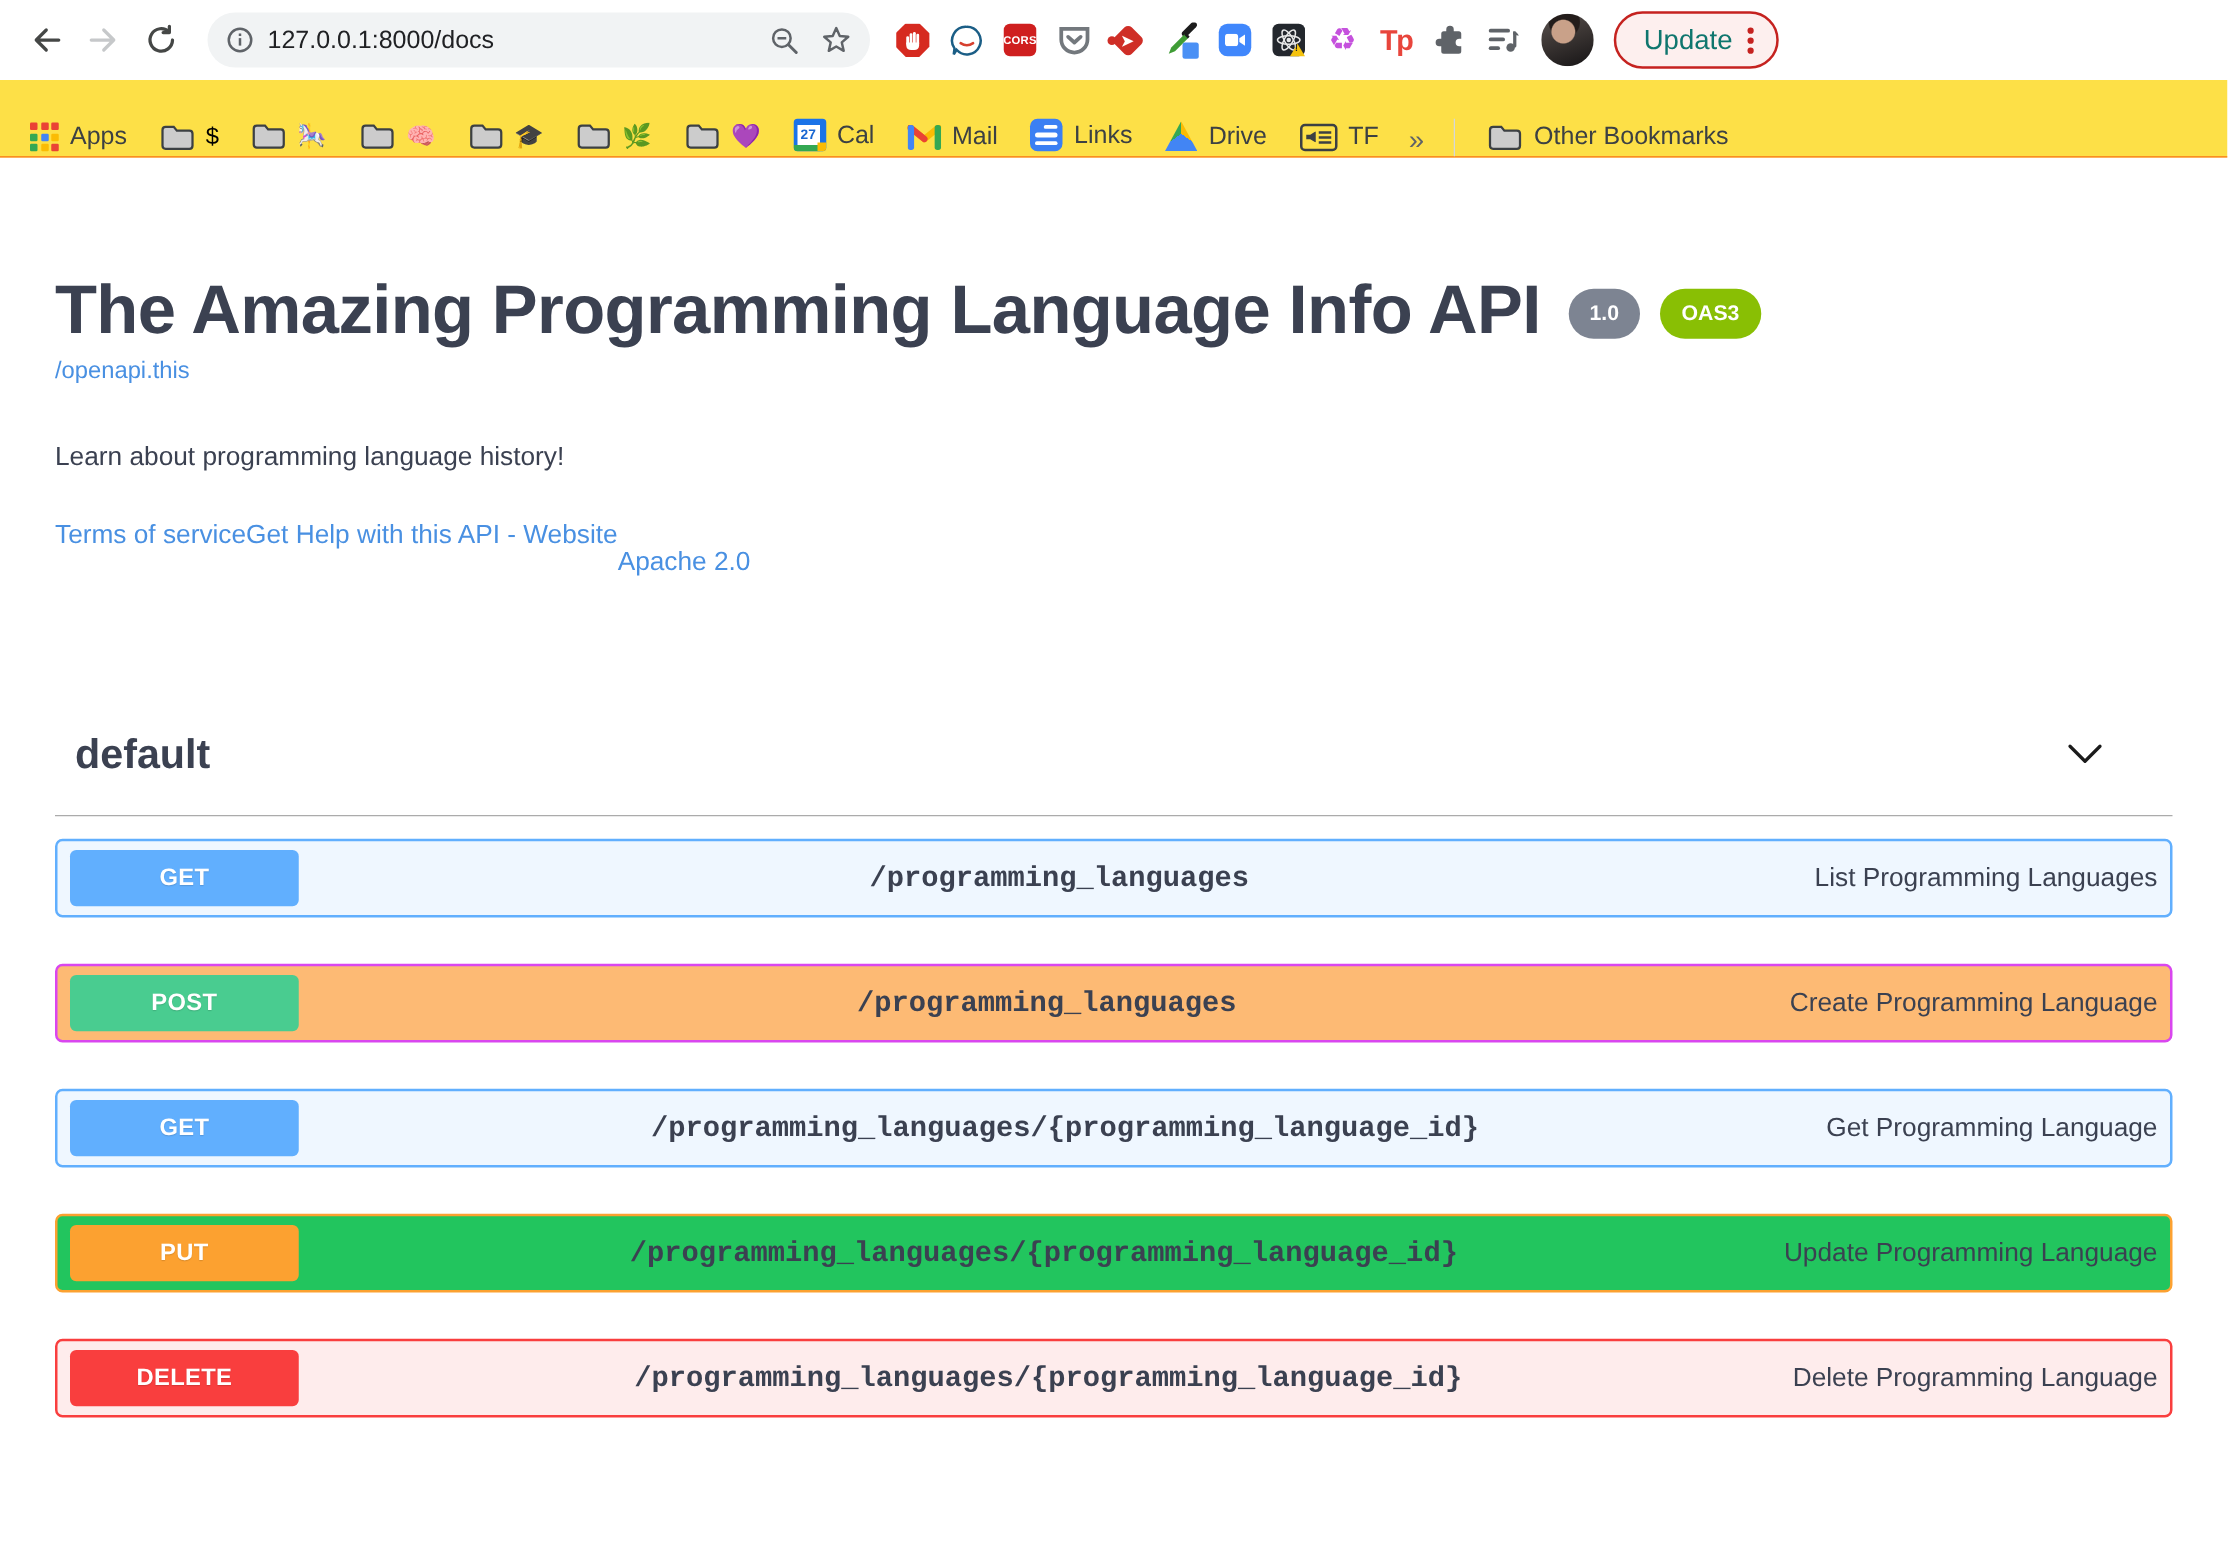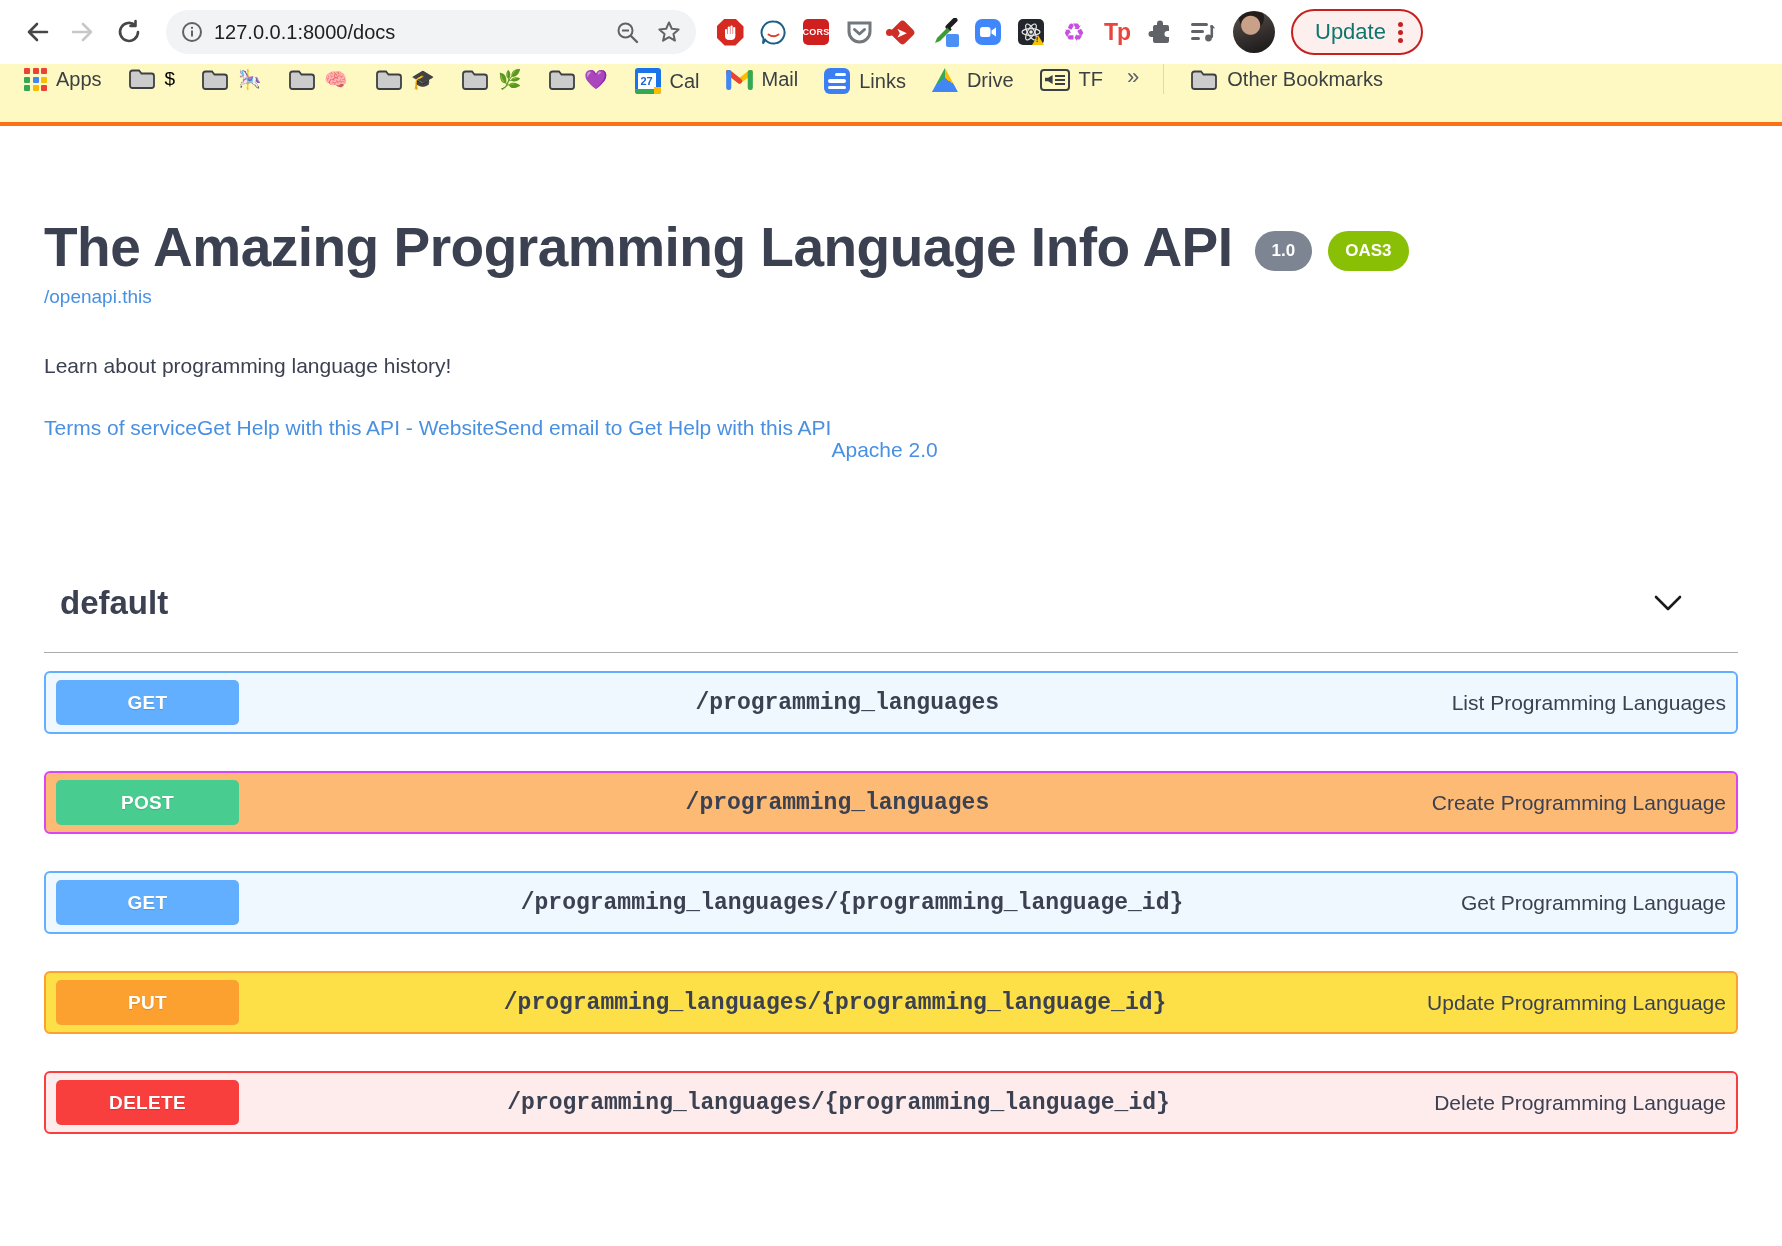--- a/index.html
+++ b/index.html
@@ -32,21 +32,21 @@
     background:
       radial-gradient(circle at 42% 34%, #c9a189 0 9px, rgba(0,0,0,0) 10px),
       radial-gradient(circle at 44% 16%, #241d1b 0 12px, rgba(0,0,0,0) 13px),
       linear-gradient(160deg, #5a5350 0%, #3c3634 45%, #161415 100%); }
   .update-pill { display:flex; align-items:center; gap:12px; margin-left:16px; height:46px; padding:0 18px 0 22px; border:2.5px solid #c5221f; border-radius:24px; background:#fdefee; cursor:pointer; }
   .update-pill span { color:#0f766e; font-size:22px; }
   .vdots { display:flex; flex-direction:column; gap:3px; }
   .vdots i { width:5px; height:5px; border-radius:50%; background:#c5221f; }
 
   
-  .bookmarks { height:62px; display:flex; align-items:flex-start; padding:0 18px; gap:14px; border-bottom:4px solid #f97316; background:#fef9c3; }
+  .bookmarks { height:62px; display:flex; align-items:flex-end; padding:0 18px; gap:14px; border-bottom:1px solid #f97316; background:#fde047; }
   .bm { display:flex; align-items:center; gap:9px; cursor:pointer; padding:4px 6px; border-radius:6px; }
   .bm-label { font-size:20px; color:#3c4043; white-space:nowrap; }
   .apps-grid { display:grid; grid-template-columns:repeat(3,6px); grid-template-rows:repeat(3,6px); gap:2.5px; }
   .apps-grid i { border-radius:1px; }
   .bm-emoji { font-size:19px; }
   .cal-icon { position:relative; width:26px; height:26px; background:#1a73e8; border-radius:3px; overflow:hidden; }
   .cal-inner { position:absolute; left:3px; top:5px; width:18px; height:16px; background:#fff; display:flex; align-items:center; justify-content:center; font-size:11px; font-weight:bold; color:#1967d2; }
   .cal-green { position:absolute; left:0; bottom:0; width:21px; height:5px; background:#34a853; }
   .cal-yellow { position:absolute; right:0; bottom:0; width:7px; height:7px; background:#fbbc04; }
   .links-icon { width:26px; height:26px; background:#3b7ff3; border-radius:6px; display:flex; flex-direction:column; justify-content:center; gap:3px; padding:0 4px; }
@@ -77,21 +77,21 @@
   .lk-apache { margin-top:22px; }
 
   .section-header { margin-top:118px; display:flex; align-items:center; justify-content:space-between; padding:0 56px 0 16px; cursor:pointer; }
   .section-title { font-size:33px; font-weight:bold; color:#3b4151; }
   .section-divider { margin-top:30px; border-bottom:1.5px solid #ababab; width:1694px; }
 
   .endpoint { width:1694px; height:63px; display:flex; align-items:center; padding:0 10px; border-radius:6px; margin-top:18px; cursor:pointer;justify-content:space-between; }
   .endpoint + .endpoint { margin-top:37px; }
   .ep-get    { background:#eff7ff; border:2px solid #61affe; }
   .ep-post   { background:#fdba74; border:2px solid #d946ef; }
-  .ep-put    { background:#fde047; border:2px solid #fca130; }
+  .ep-put    { background:#22c55e; border:2px solid #fca130; }
   .ep-delete { background:#feecec; border:2px solid #f93e3e; }
   .method { width:183px; height:45px; border-radius:5px; display:flex; align-items:center; justify-content:center; color:#fff; font-weight:bold; font-size:19px; letter-spacing:.3px; text-shadow:0 1px 1px rgba(0,0,0,.15); }
   .m-get { background:#61affe; } .m-post { background:#49cc90; } .m-put { background:#fca130; } .m-delete { background:#f93e3e; }
   .ep-path { margin-left:28px; font-family:"Liberation Mono", monospace; font-weight:bold; font-size:23px; color:#3b4151; white-space:nowrap; }
   .ep-summary { margin-left:24px; font-size:21px; color:#3b4151; white-space:nowrap; }
 
   svg { display:block; }
 </style>
 </head>
 <body>
@@ -353,21 +353,20 @@
     </div>
   </div>
 
   <a class="spec-link">/openapi.this</a>
 
   <div class="api-desc">Learn about programming language history!</div>
 
   <div class="api-links">
     <a class="lk-tos">Terms of service</a>
     <a>Get Help with this API - Website</a>
-    <a>Send email to Get Help with this API</a>
     <a class="lk-apache">Apache 2.0</a>
   </div>
 
   <div class="section-header">
     <div class="section-title">default</div>
     <svg width="28" height="16" viewBox="0 0 28 16">
         <path d="M2 2l12 12L26 2" stroke="#1b1b1b" stroke-width="2.6" fill="none" stroke-linecap="round" stroke-linejoin="round"></path>
       </svg>
   </div>
   <div class="section-divider"></div>

